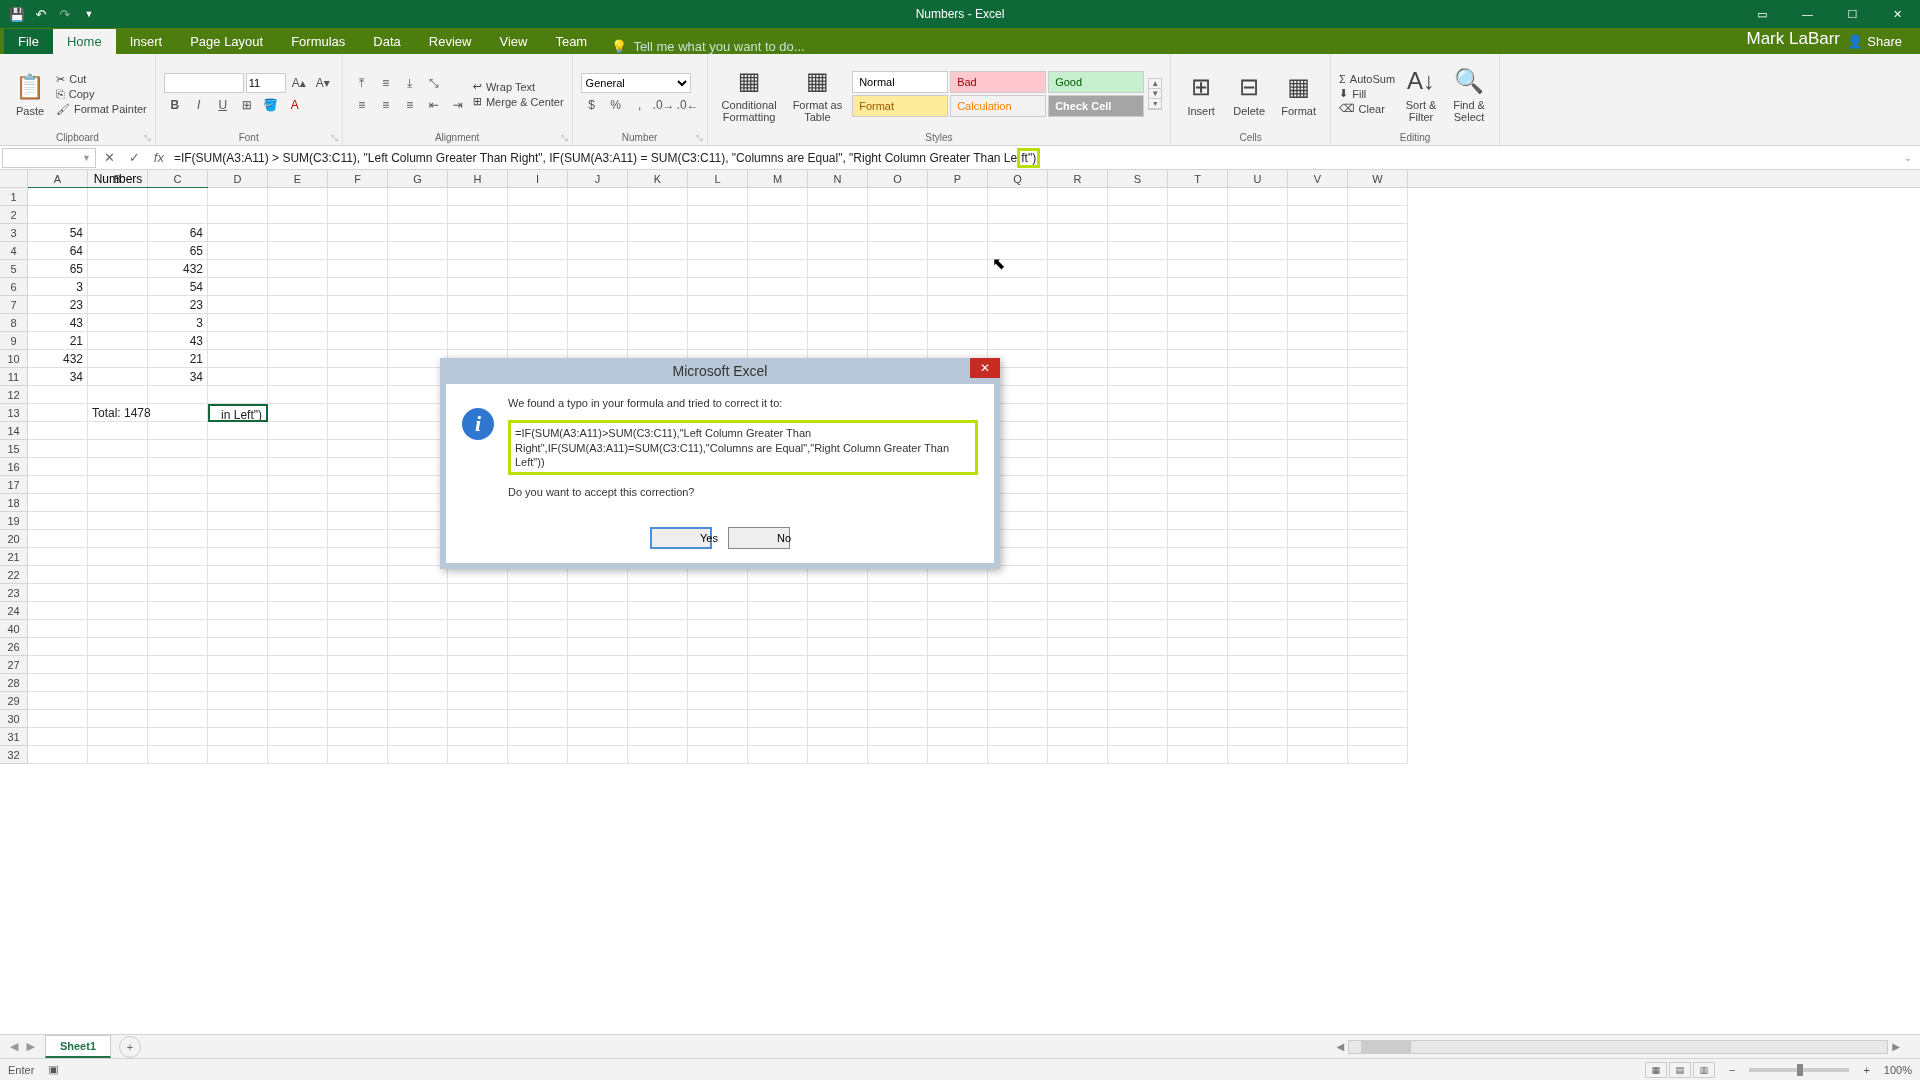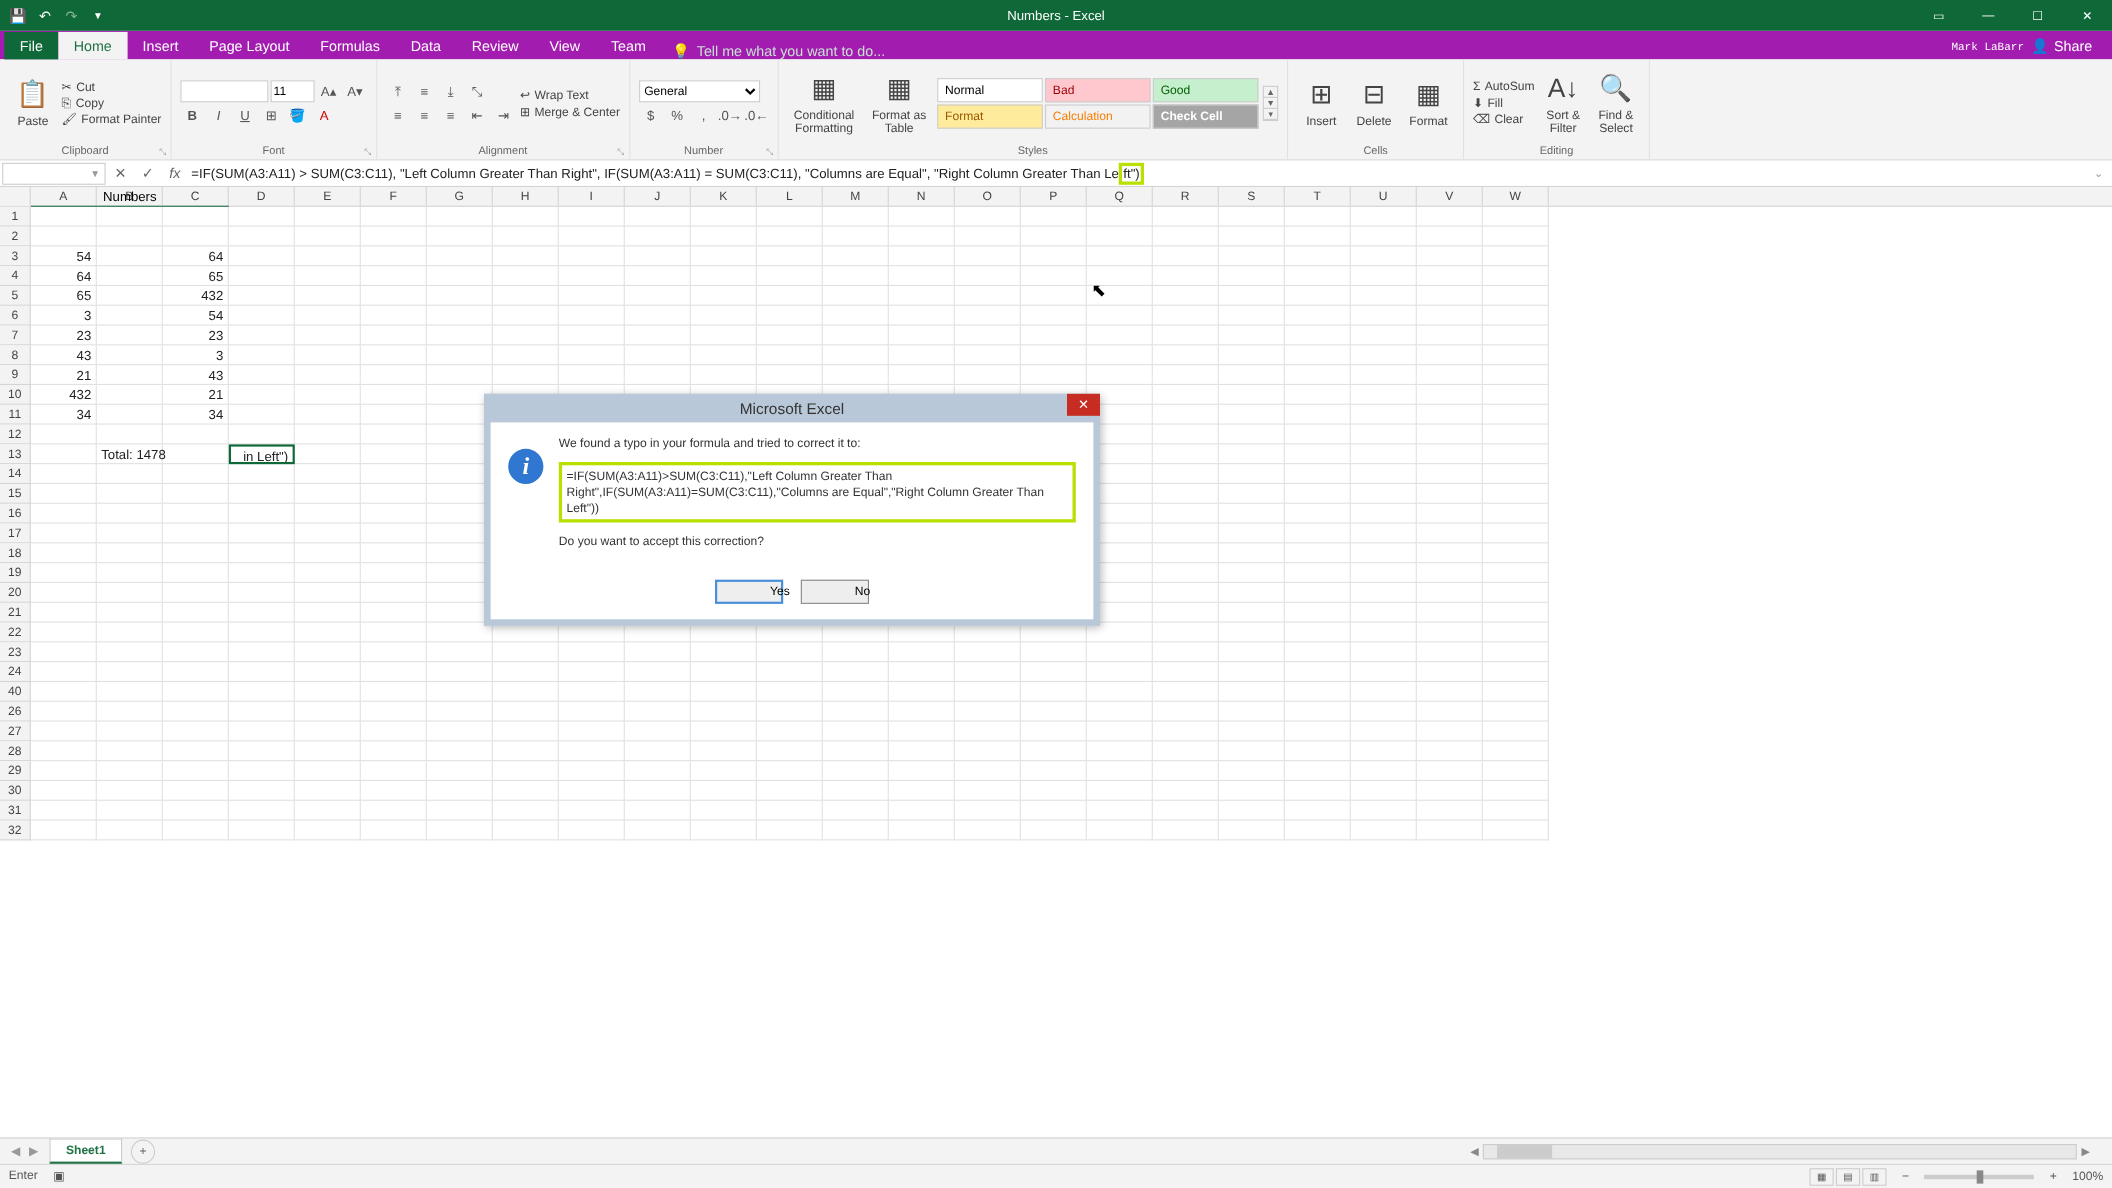--- a/index.html
+++ b/index.html
@@ -7,26 +7,26 @@
 
 
 .titlebar { height: 28px; background: #0e6837; display: flex; align-items: center; color: #fff; font-size: 12px; position: relative; }
 .qat { display: flex; align-items: center; gap: 6px; padding-left: 8px; }
 .qat-icon { width: 18px; height: 18px; display: flex; align-items: center; justify-content: center; color: #fff; font-size: 13px; }
 .title-text { position: absolute; left: 50%; transform: translateX(-50%); }
 .win-controls { position: absolute; right: 0; display: flex; }
 .win-btn { width: 45px; height: 28px; display: flex; align-items: center; justify-content: center; color: #fff; font-size: 11px; }
 
 
-.tabstrip { height: 26px; background: #a21caf; display: flex; align-items: flex-end; padding-left: 4px; }
+.tabstrip { height: 26px; background: #4d7c0f; display: flex; align-items: flex-end; padding-left: 4px; }
 .tab { padding: 5px 14px; color: #fff; font-size: 13px; cursor: pointer; }
 .tab.file { background: #0e6837; }
 .tab.active { background: #f3f3f3; color: #217346; }
 .tellme { display: flex; align-items: center; color: #c8e0d2; font-size: 13px; margin-left: 10px; gap: 6px; }
-.account { position: absolute; right: 70px; color: #fff; font-size: 10px; padding: 5px 10px; font-family: Liberation Mono, monospace; }
+.account { position: absolute; right: 70px; color: #fff; font-size: 17px; padding: 5px 10px; }
 .share-btn { position: absolute; right: 8px; color: #fff; font-size: 13px; padding: 5px 10px; display: flex; align-items: center; gap: 4px; }
 
 
 .ribbon { height: 92px; background: #f3f3f3; border-bottom: 1px solid #d4d4d4; display: flex; }
 .rgroup { border-right: 1px solid #e1e1e1; padding: 4px 8px 2px; display: flex; flex-direction: column; justify-content: space-between; }
 .rgroup-label { font-size: 10px; color: #666; text-align: center; padding-top: 2px; position: relative; }
 .rgroup-label::after { content: '⤢'; position: absolute; right: -4px; bottom: 0; font-size: 8px; color: #999; transform: rotate(90deg); }
 .rgroup-label.no-launcher::after { content: none; }
 .rgroup-body { display: flex; align-items: center; gap: 4px; flex: 1; }
 .rbtn { display: flex; flex-direction: column; align-items: center; justify-content: center; padding: 2px 6px; font-size: 11px; color: #444; text-align: center; line-height: 1.1; cursor: pointer; }
@@ -1236,21 +1236,21 @@
   <div class="hscroll-area">
     <span style="font-size:10px;color:#888">◀</span>
     <div class="hscroll">
         <div class="hscroll-thumb"></div>
       </div>
     <span style="font-size:10px;color:#888">▶</span>
   </div>
 </div>
 
 <div class="statusbar">
-  <div style="display:flex;gap:14px;align-items:flex-start">
+  <div style="display:flex;gap:14px;align-items:center">
     <span>Enter</span>
     <span>▣</span>
   </div>
   <div class="status-right">
     <div class="view-btns">
       <span class="view-btn">▦</span>
       <span class="view-btn">▤</span>
       <span class="view-btn">▥</span>
     </div>
     <span>−</span>

